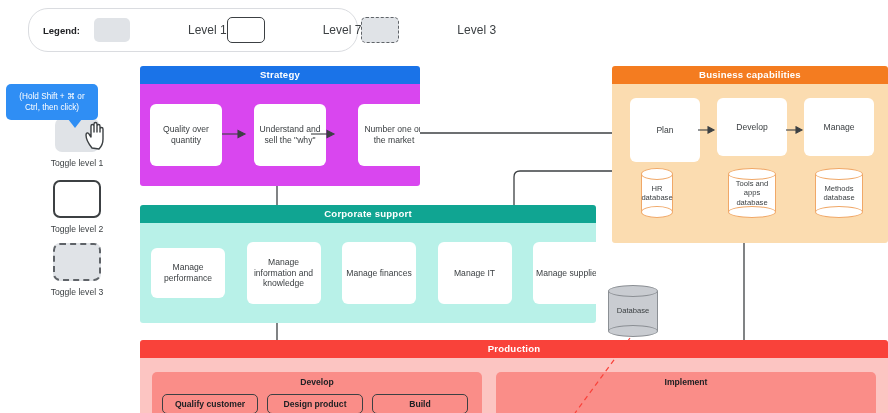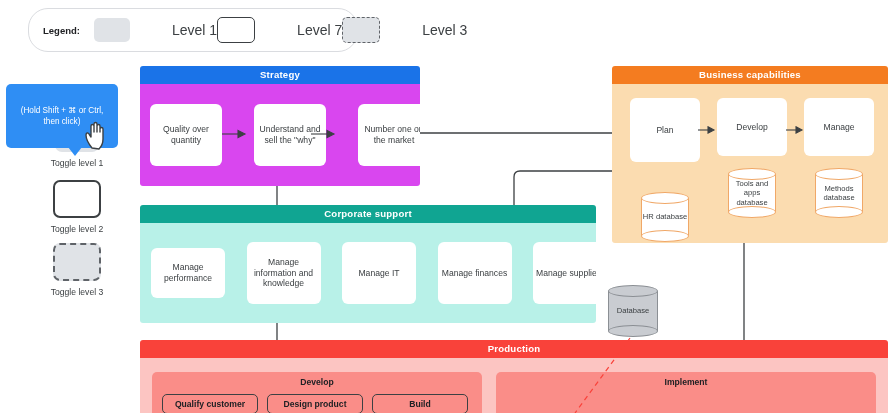--- a/index.html
+++ b/index.html
@@ -15,36 +15,36 @@
   #legend{
     left:28px;top:8px;width:330px;height:44px;
     background:#fff;border:1px solid #dadce0;border-radius:20px;
     display:flex;align-items:center;padding:0 14px;
   }
   #legend .lg-title{font-size:9.5px;font-weight:bold;color:#202124;margin-right:14px;}
   .sw{width:36px;height:24px;border-radius:5px;flex:none;}
   .sw.l1{background:#e0e3e7;}
   .sw.l2{background:#ffffff;border:1.6px solid #3c4043;}
   .sw.l3{background:#e0e3e7;border:1.6px dashed #5f6368;}
-  .lg-lbl{font-size:14px;color:#3c4043;margin:0 0 0 6px;white-space:nowrap;padding-left:36px;}
+  .lg-lbl{font-size:12px;color:#3c4043;margin:0 0 0 22px;white-space:nowrap;padding-left:36px;}
   .lg-gap{width:22px;}
 
   
   .toggle-item{width:110px;text-align:center;}
   .toggle-sw{width:44px;height:34px;border-radius:7px;margin:0 auto;}
   .toggle-sw.l1{background:#e0e3e7;}
   .toggle-sw.l2{background:#fff;border:2px solid #3c4043;}
   .toggle-sw.l3{background:#e0e3e7;border:2px dashed #5f6368;}
   .toggle-lbl{font-size:8.6px;color:#3c4043;margin-top:6px;}
 
   
   #tooltip{
-    left:6px;top:84px;width:112px;
+    left:6px;top:84px;width:92px;
     background:#2f8ef4;color:#fff;border-radius:5px;
-    padding:21px 6px;font-size:8.2px;line-height:1.35;text-align:center;
+    padding:7px 6px;font-size:8.2px;line-height:1.35;text-align:center;
     z-index:30;
   }
   #tooltip:after{
     content:"";position:absolute;left:62px;bottom:-8px;
     border-left:7px solid transparent;border-right:7px solid transparent;
     border-top:9px solid #2f8ef4;
   }
   #cursor{left:82px;top:118px;width:34px;height:36px;z-index:32;}
 
   
@@ -189,21 +189,21 @@
   </div>
 </div>
 
 <div class="abs panel" id="buscap">
   <div class="panel-hd">Business capabilities</div>
   <div class="panel-bd">
     <div class="node abs" style="left:18px;top:14px;width:70px;height:64px;">Plan</div>
     <div class="node abs" style="left:105px;top:14px;width:70px;height:58px;">Develop</div>
     <div class="node abs" style="left:192px;top:14px;width:70px;height:58px;">Manage</div>
 
-    <div class="cyl" style="left:29px;top:84px;width:48px;height:50px;margin-top:24px;">
+    <div class="cyl" style="left:29px;top:84px;width:32px;height:50px;">
       <div class="body"></div>
         <div class="top"></div>
         <div class="bot"></div>
       <div class="txt">HR database</div>
     </div>
     <div class="cyl" style="left:116px;top:84px;width:48px;height:50px;">
       <div class="body"></div>
         <div class="top"></div>
         <div class="bot"></div>
       <div class="txt">Tools and apps database</div>
@@ -215,22 +215,22 @@
       <div class="txt">Methods database</div>
     </div>
   </div>
 </div>
 
 <div class="abs panel" id="corpsup">
   <div class="panel-hd">Corporate support</div>
   <div class="panel-bd" style="padding:0 11px;justify-content:space-between;">
     <div class="node" style="width:74px;height:50px;">Manage performance</div>
     <div class="node" style="width:74px;height:62px;">Manage information and knowledge</div>
+    <div class="node" style="width:74px;height:62px;">Manage finances</div>
     <div class="node" style="width:74px;height:62px;">Manage IT</div>
-    <div class="node" style="width:74px;height:62px;">Manage finances</div>
     <div class="node" style="width:74px;height:62px;">Manage suppliers</div>
   </div>
 </div>
 
 <div class="abs cyl gray" style="left:608px;top:285px;width:50px;height:52px;z-index:6;">
   <div class="body"></div>
     <div class="top"></div>
     <div class="bot"></div>
   <div class="txt">Database</div>
 </div>

